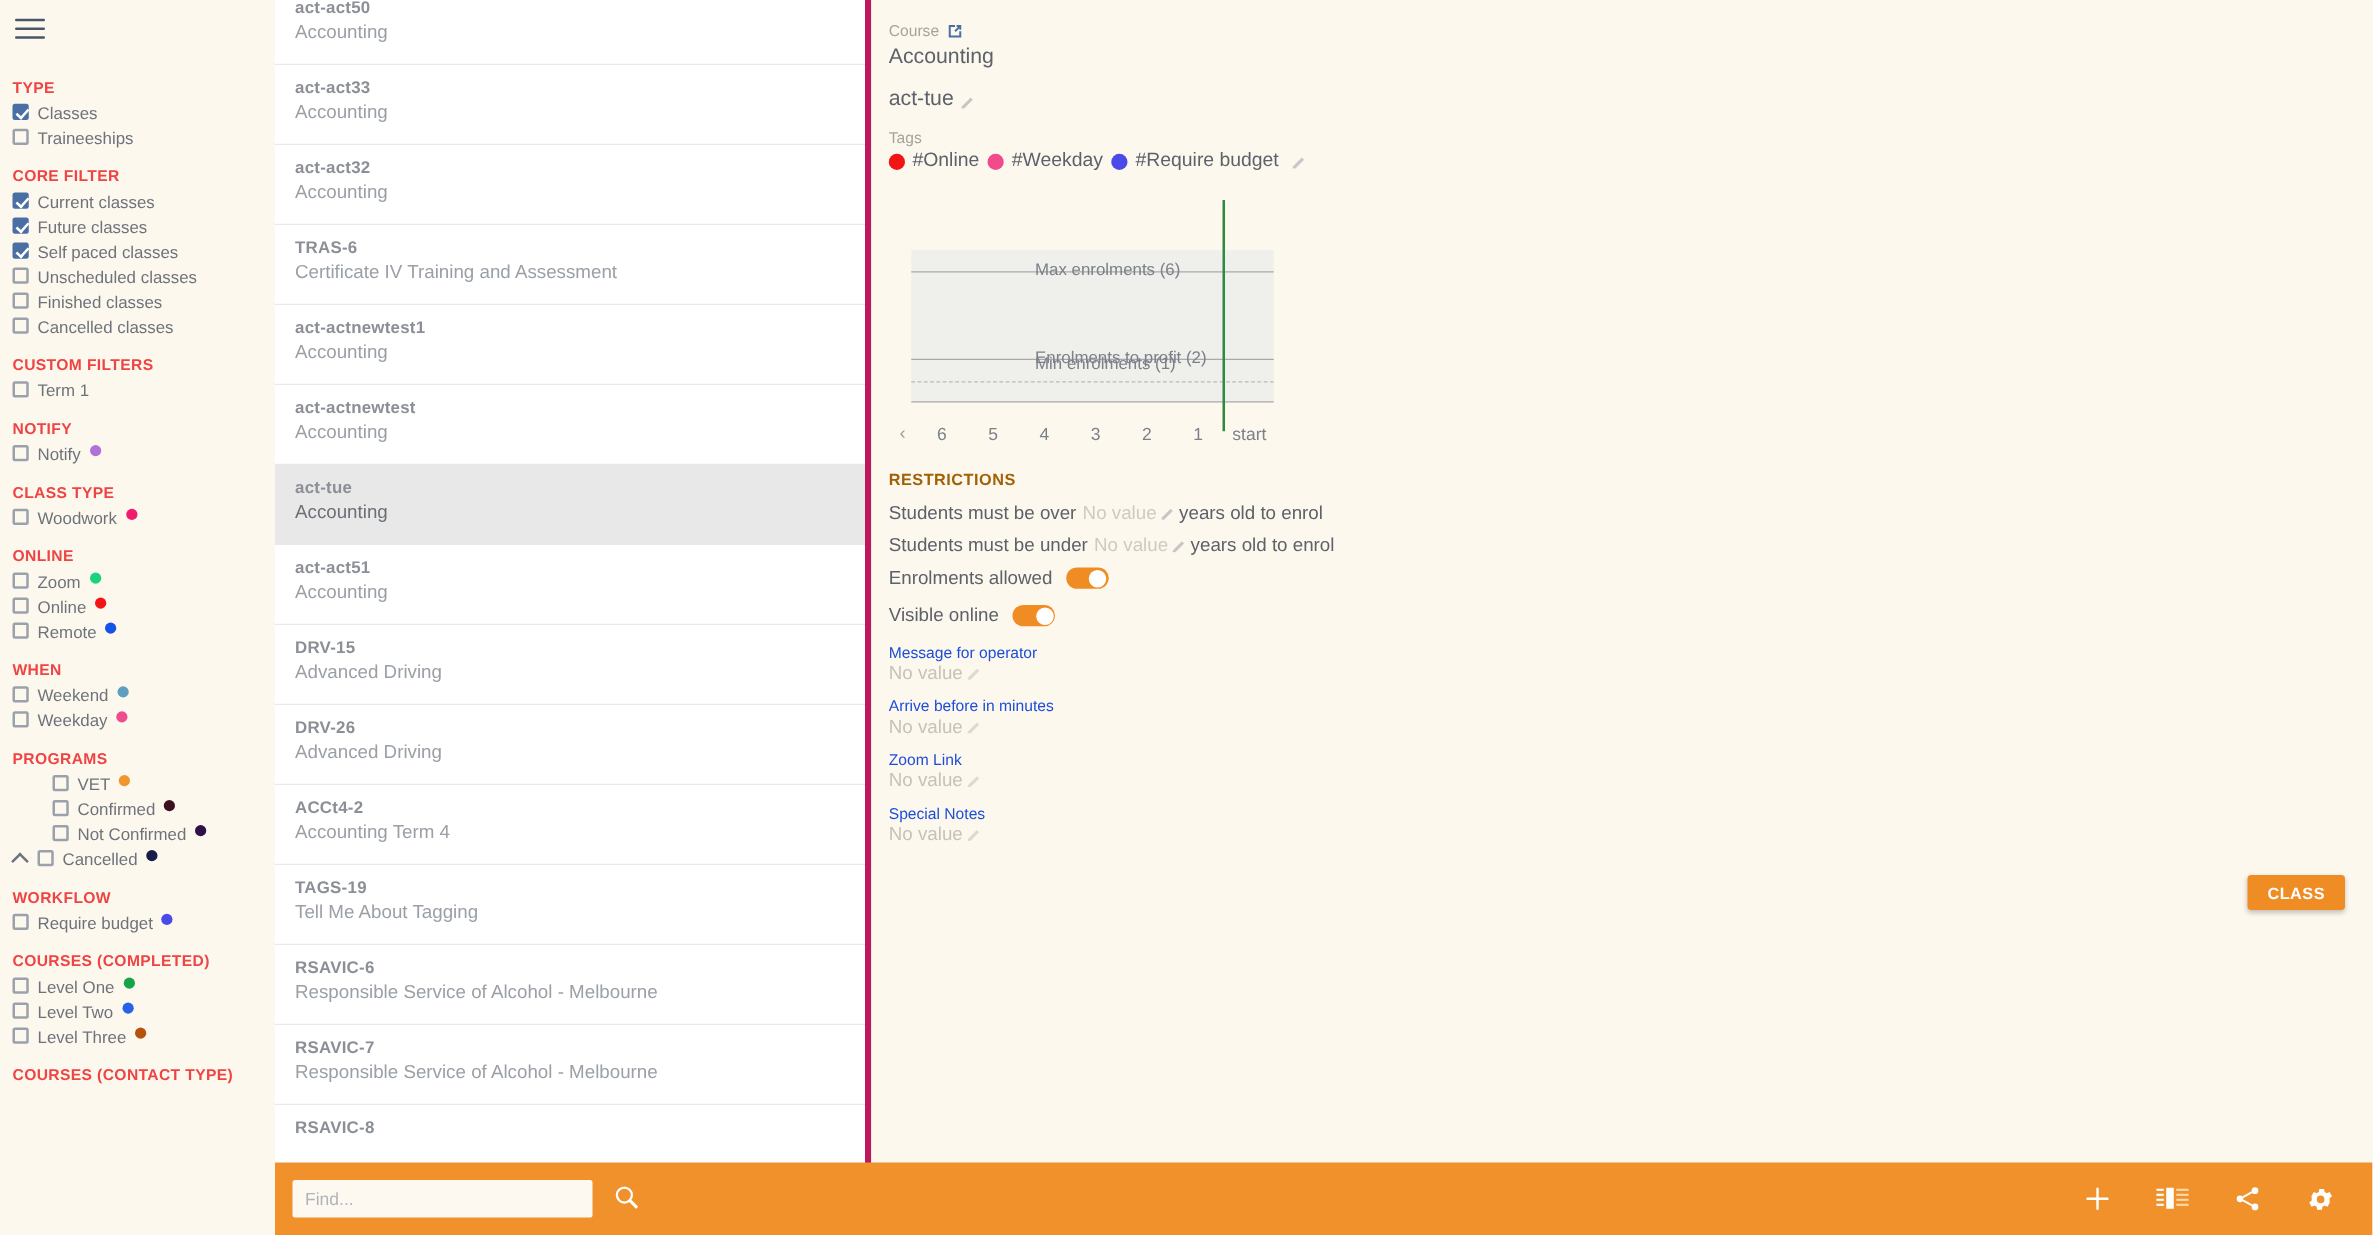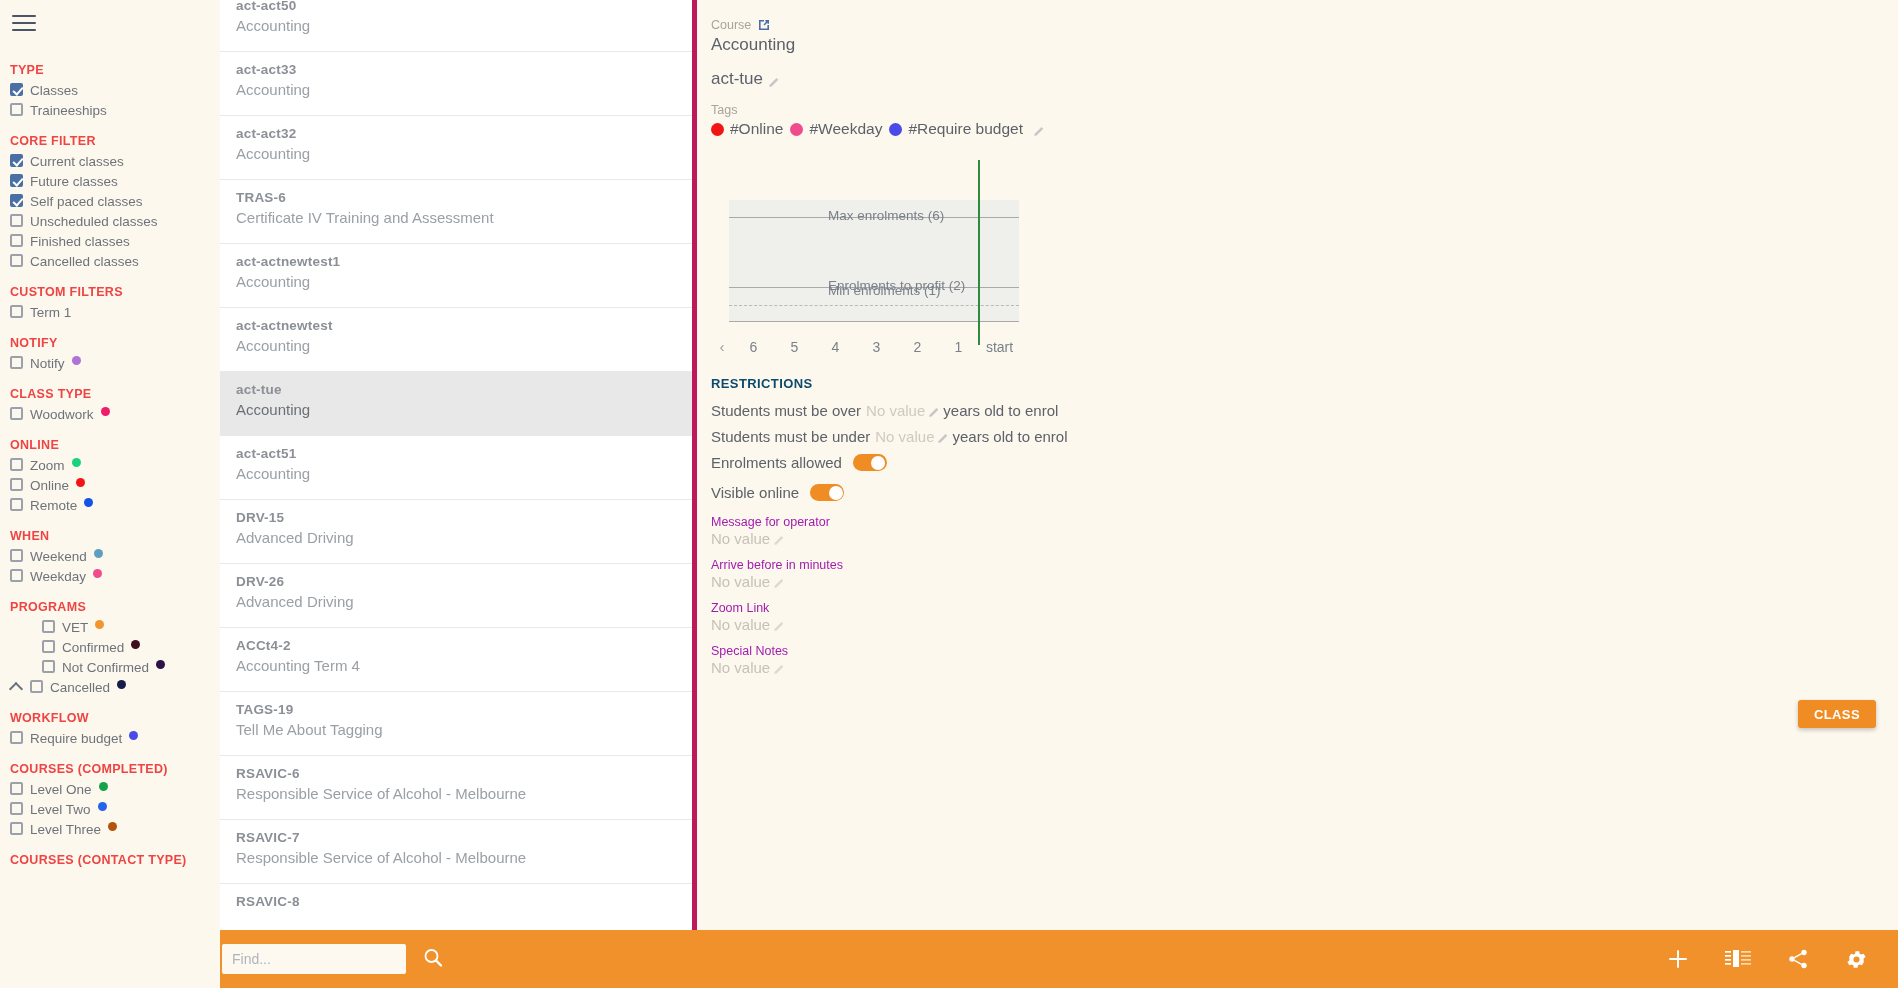--- a/index.html
+++ b/index.html
@@ -119,52 +119,52 @@
   }
   .green-line {
     position:absolute; width:2px; background:#2f8a3e; left:267px; top:0px; height:185px;
   }
   .axis { position:absolute; top:178px; left:0; width:320px; display:flex; align-items:center; }
   .axis-prev { font-size:15px; color:#9aa0a6; width:22px; text-align:center; cursor:pointer;}
   .tick { font-size:14px; color:#7b8089; width:41px; text-align:center; }
 
   .sec-title {
     font-size:13px; font-weight:bold; letter-spacing:0.4px;
-    color:#0c4a6e; margin:10px 0 11px 0;
+    color:#a16207; margin:10px 0 11px 0;
   }
   .restr-row { font-size:15px; color:#5d6169; margin-bottom:9px; display:flex; align-items:center; gap:0;}
   .novalue { color:#cfcabf; }
   .toggle-row { display:flex; align-items:center; gap:11px; margin-bottom:13px; font-size:15px; color:#5d6169;}
   .toggle {
     width:34px; height:17px; border-radius:10px; background:#f08c24;
     position:relative; cursor:pointer; flex:0 0 34px;
   }
   .toggle:after {
     content:""; position:absolute; right:1.5px; top:1.5px; width:14px; height:14px;
     border-radius:50%; background:#fff;
   }
   .small-field { margin-bottom:11px; }
-  .small-field .sf-lab { font-size:12.5px; color:#a21caf; margin-bottom:1px;}
+  .small-field .sf-lab { font-size:12.5px; color:#1d4ed8; margin-bottom:1px;}
   .small-field .sf-val { font-size:15px; color:#c7c1b6; display:flex; align-items:center;}
 
   .save-btn {
     position:absolute; right:22px; top:700px; width:58px; height:28px;
     background:#f08c24; color:#fff; font-size:13px; font-weight:bold;
     display:flex; align-items:center; justify-content:center; border-radius:3px;
     box-shadow:0 2px 4px rgba(0,0,0,.22); cursor:pointer; letter-spacing:.4px;
     width:auto; padding:0 16px;
   }
 
   
   .bottombar {
     position:absolute; left:220px; bottom:0; width:1678px; height:58px;
     background:#f0912c; display:flex; align-items:center;
   }
   .find-box {
-    margin-left:2px; width:184px; height:30px; background:#fdf9f0;
+    margin-left:14px; width:240px; height:30px; background:#fdf9f0;
     border:none; border-radius:2px; padding:0 10px; font-size:14px;
     color:#8b8f96; font-family:"Liberation Sans", sans-serif;
   }
   .find-box::placeholder{ color:#b0b4ba; }
   .search-ico { margin-left:16px; cursor:pointer; }
   .bb-right { margin-left:auto; display:flex; align-items:center; gap:36px; margin-right:30px;}
   .bb-ico { cursor:pointer; display:flex; align-items:center; justify-content:center;}
 </style>
 </head>
 <body>

